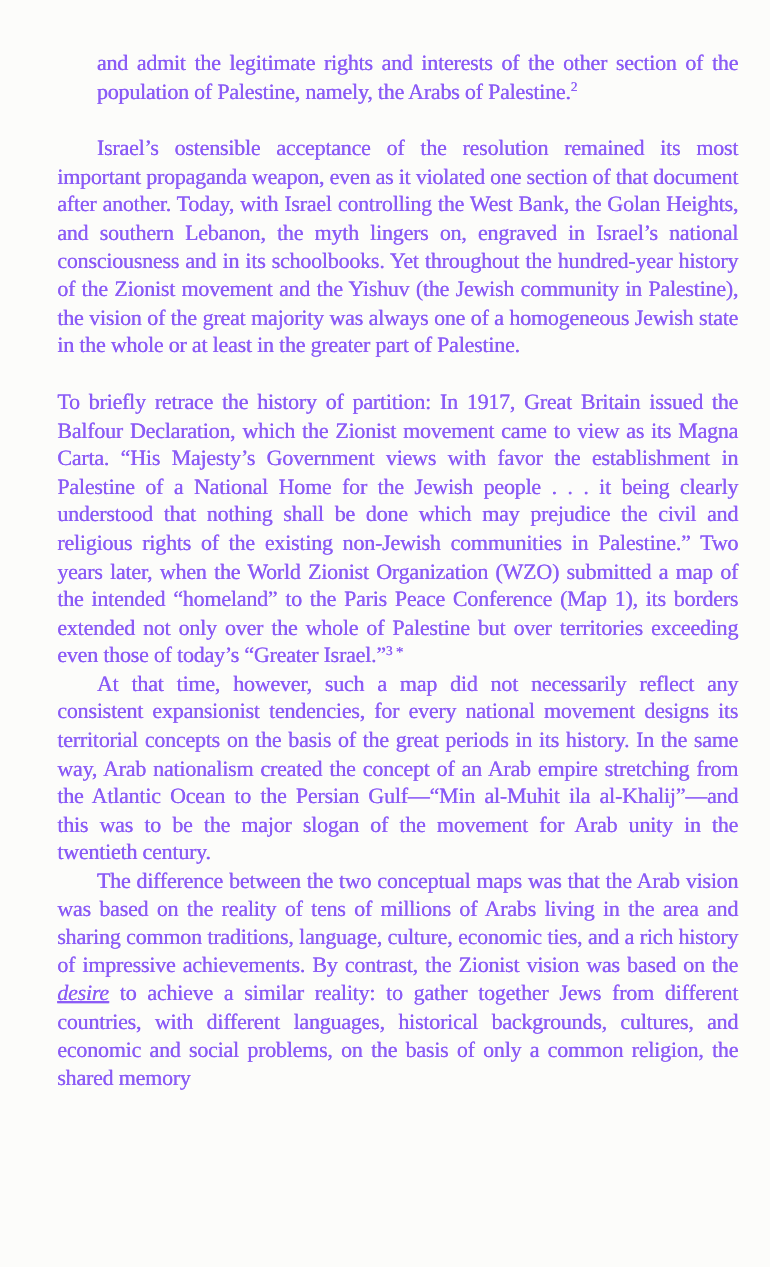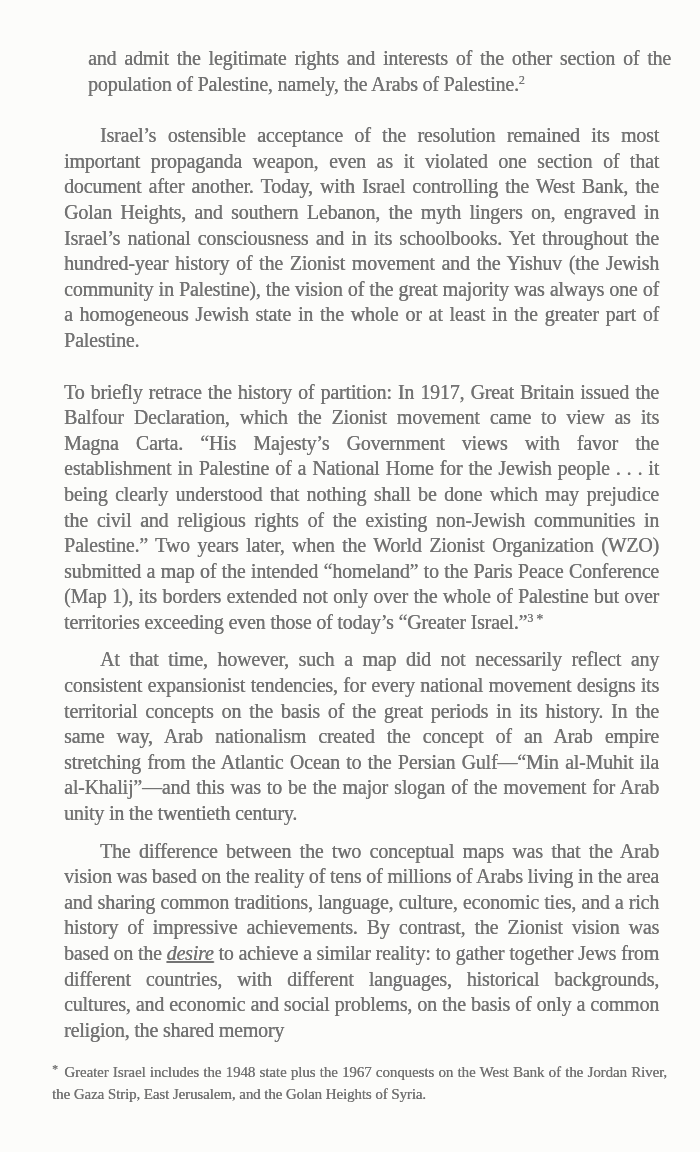--- a/index.html
+++ b/index.html
@@ -5,32 +5,32 @@
   html, body { margin: 0; padding: 0; background: #e8e8e6; }
   .page {
     position: relative;
     width: 700px;
     height: 1152px;
     margin: 0 auto;
     background: #fcfcfa;
     box-sizing: border-box;
     padding: 46px 29px 0 52px;
     font-family: "Liberation Serif", "DejaVu Serif", serif;
-    color: #737373;
+    color: #8b5cf6;
     overflow: hidden;
   }
   .text-block {
     width: 619px;
     font-size: 20px;
     line-height: 25.6px;
     text-align: justify;
     letter-spacing: -0.2px;
     text-shadow: 0.3px 0 0 currentColor; 
   }
-  p { margin: 12px; }
+  p { margin: 0; }
   .quote {
     margin: 0 0 26px 36px;
   }
   .gap-above { margin-top: 26px; }
   .indent { text-indent: 36px; }
   sup.note-ref {
     font-size: 12px;
     line-height: 0;
     vertical-align: 7px;
     letter-spacing: 0;
@@ -65,14 +65,13 @@
     <p class="indent">Israel’s ostensible acceptance of the resolution remained its most important propaganda weapon, even as it violated one section of that document after another. Today, with Israel controlling the West Bank, the Golan Heights, and southern Lebanon, the myth lingers on, engraved in Israel’s national consciousness and in its schoolbooks. Yet throughout the hundred-year history of the Zionist movement and the Yishuv (the Jewish community in Palestine), the vision of the great majority was always one of a homogeneous Jewish state in the whole or at least in the greater part of Palestine.</p>
 
     <p class="gap-above"><span>To briefly retrace the history of partition: In 1917, Great Britain issued the Balfour Declaration, which the Zionist movement came to view as its Magna Carta. “His Majesty’s Government views with favor the establishment in Palestine of a National Home for the Jewish people . . . it being clearly understood that nothing shall be done which may prejudice the civil and religious rights of the existing non-Jewish communities in Palestine.” Two years later, when the World Zionist Organization (WZO) submitted a map of the intended “homeland” to the Paris Peace Conference (Map 1), its borders extended not only over the whole of Palestine but over territories exceeding even those of today’s “Greater Israel.”</span><sup class="note-ref">3</sup><sup class="note-star">*</sup></p>
 
     <p class="indent">At that time, however, such a map did not necessarily reflect any consistent expansionist tendencies, for every national movement designs its territorial concepts on the basis of the great periods in its history. In the same way, Arab nationalism created the concept of an Arab empire stretching from the Atlantic Ocean to the Persian Gulf—“Min al-Muhit ila al-Khalij”—and this was to be the major slogan of the movement for Arab unity in the twentieth century.</p>
 
     <p class="indent"><span>The difference between the two conceptual maps was that the Arab vision was based on the reality of tens of millions of Arabs living in the area and sharing common traditions, language, culture, economic ties, and a rich history of impressive achievements. By contrast, the Zionist vision was based on the</span> <em class="word-italic">desire</em> <span>to achieve a similar reality: to gather together Jews from different countries, with different languages, historical backgrounds, cultures, and economic and social problems, on the basis of only a common religion, the shared memory</span></p>
 
   </div>
 
-  <div class="footnote"><sup class="note-star">*</sup> <span>Greater Israel includes the 1948 state plus the 1967 conquests on the West Bank of the Jordan River, the Gaza Strip, East Jerusalem, and the Golan Heights of Syria.</span></div>
 </div>
 
 </body></html>

